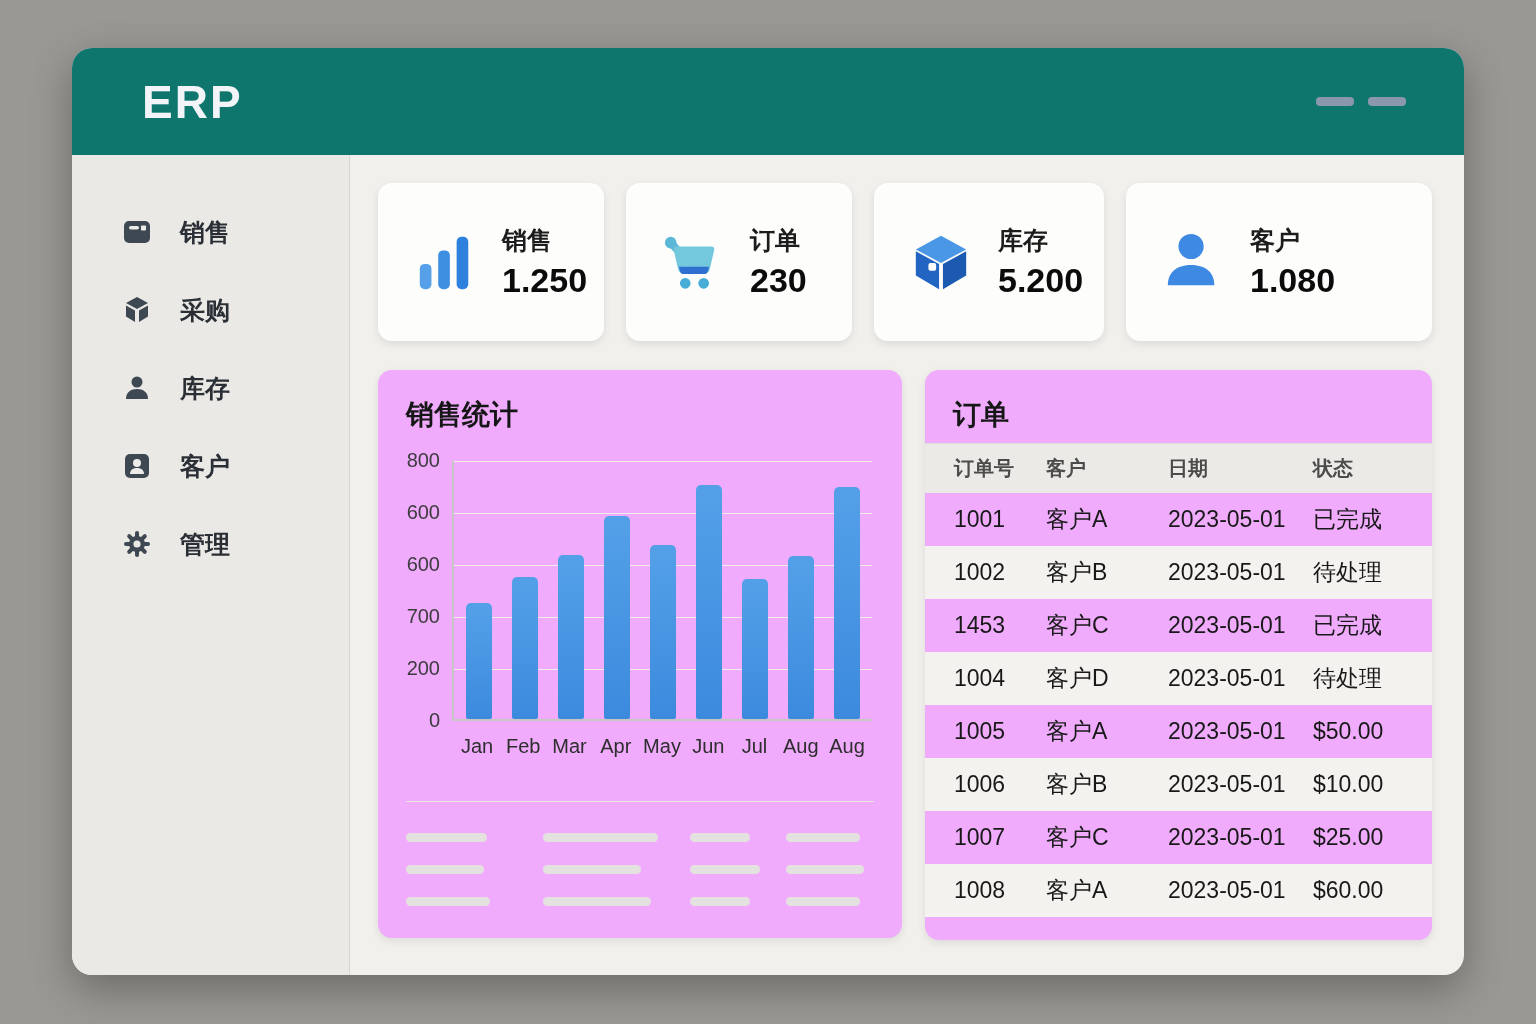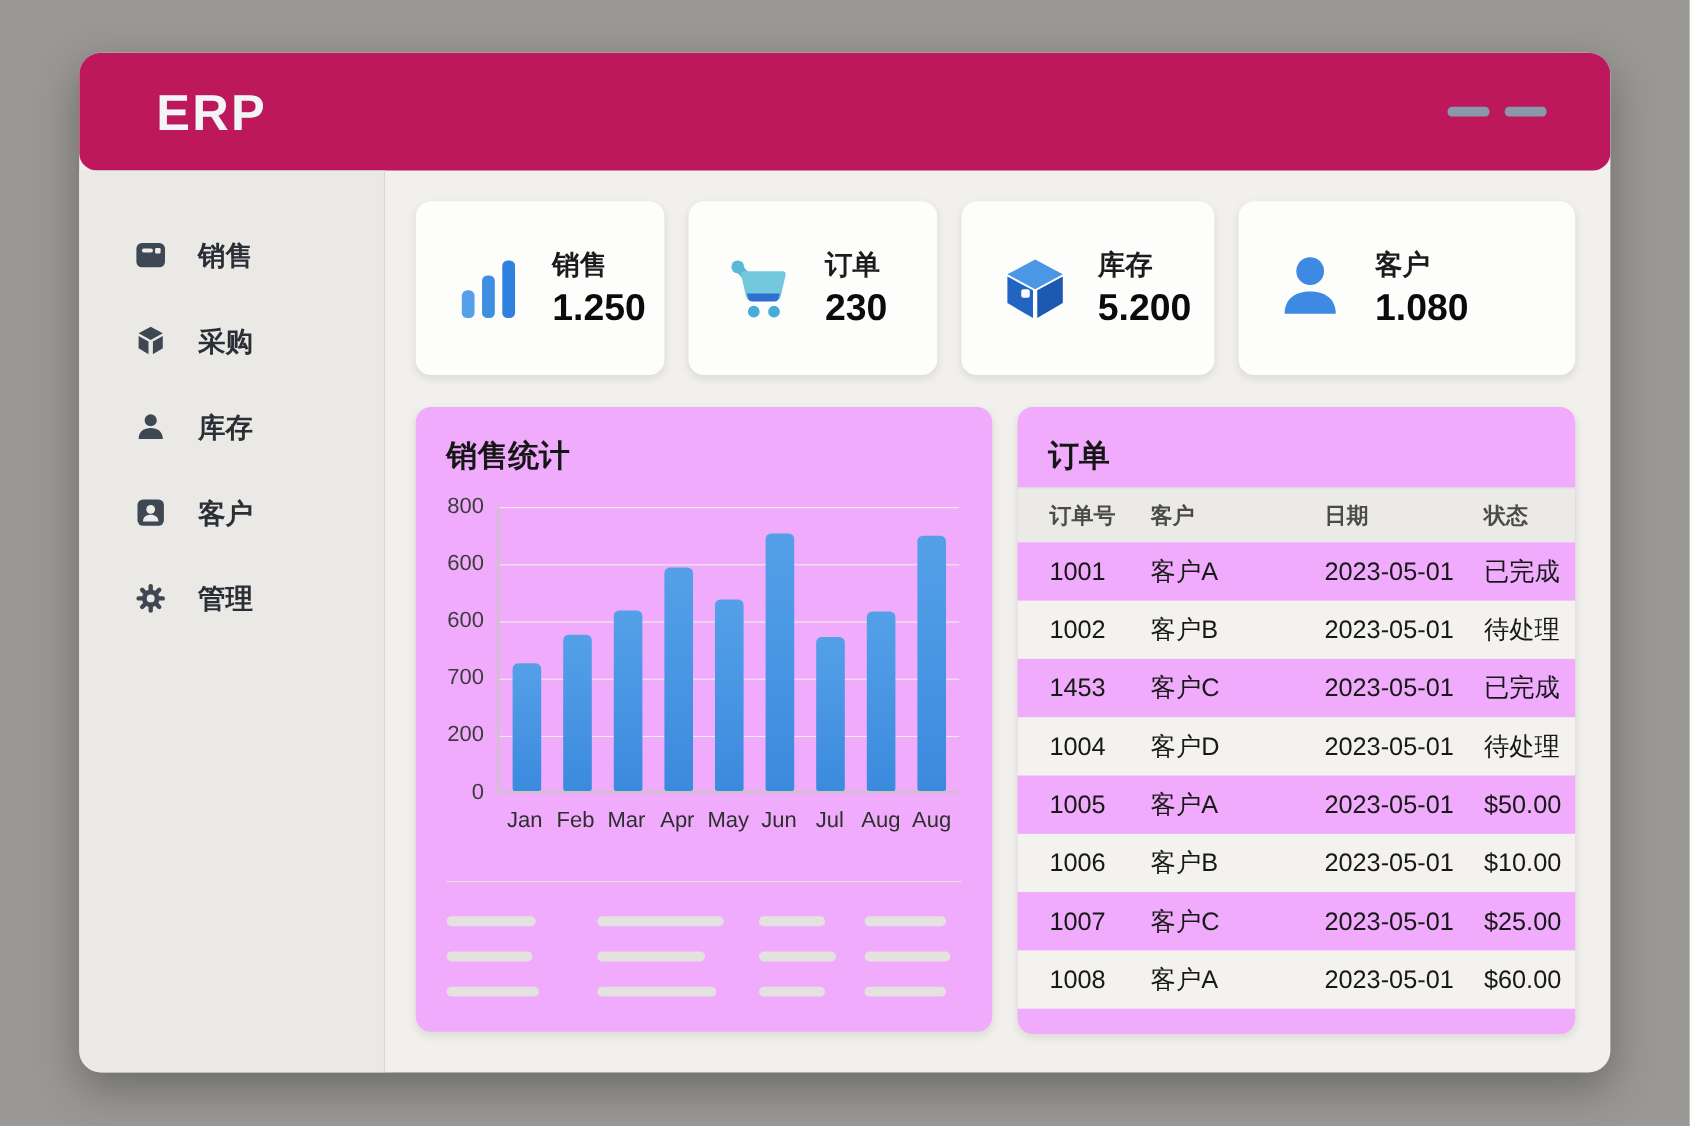--- a/index.html
+++ b/index.html
@@ -9,23 +9,22 @@
     font-family:"Liberation Sans","DejaVu Sans",sans-serif;
     position:relative;
   }
   .window {
     position:absolute; left:72px; top:48px; width:1392px; height:927px;
     border-radius:20px; overflow:hidden; background:#f2f0ed;
     box-shadow:0 14px 40px rgba(0,0,0,.30);
   }
   
   .app-header {
-    height:107px; background:#be185d; display:flex; align-items:center;
+    height:107px; background:#0f766e; display:flex; align-items:center;
     padding:0 58px 0 70px;
-    border-radius:16px;
   }
   .logo { color:#f2f4f7; font-size:46px; font-weight:800; letter-spacing:2px; }
   .win-controls { margin-left:auto; display:flex; gap:14px; align-items:center; }
   .dash { width:38px; height:9px; border-radius:4px; background:#8b98ab; display:inline-block; cursor:pointer; }
   
   .main { display:flex; height:820px; }
   .sidebar {
     width:278px; background:#ebe9e6; border-right:1px solid #d6d5d2;
     padding:46px 20px 0 26px; flex:0 0 278px;
   }
@@ -88,21 +87,21 @@
     background:#eceae7; border-top:1px solid #dedcd9;
     display:flex; align-items:center;
   }
   .tbody { position:absolute; left:0; right:0; top:123px; }
   .trow { height:53px; display:flex; align-items:center; cursor:pointer; }
   .trow:nth-child(even) { background:#f4f2ef; }
   .hcell { font-size:20px; color:#4b4b4b; font-weight:600; }
   .tcell { font-size:23px; color:#181818; }
   .col-a { flex:0 0 121px; padding-left:29px; }
   .col-b { flex:0 0 122px; }
-  .col-c { flex:0 0 145px;margin-left:36px; }
+  .col-c { flex:0 0 145px; }
   .col-d { flex:1; }
 </style>
 </head>
 <body>
 
 <div class="window">
 
   <header class="app-header">
     <div class="logo">ERP</div>
     <div class="win-controls">

